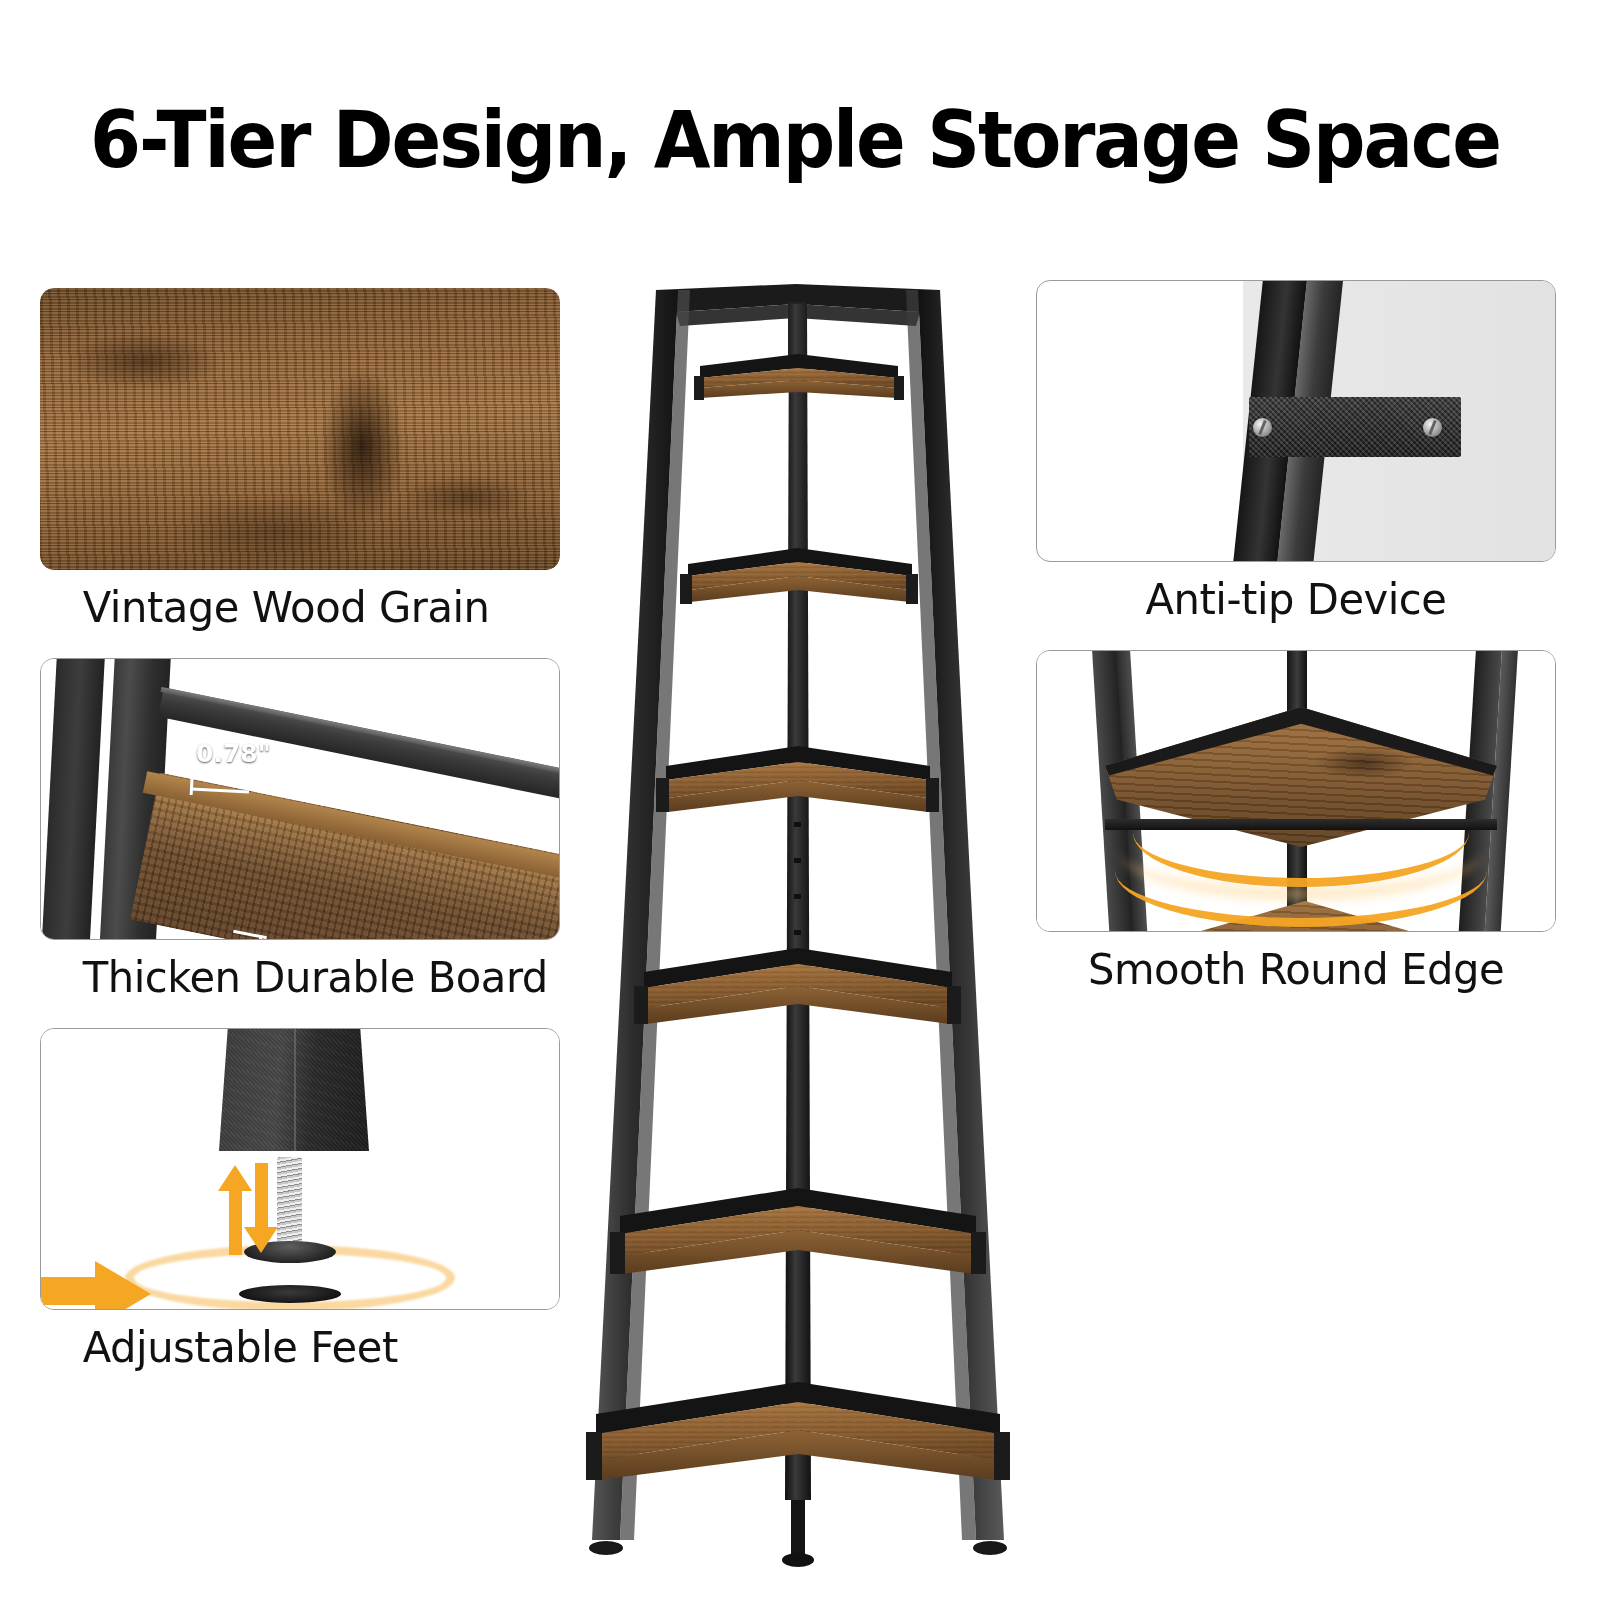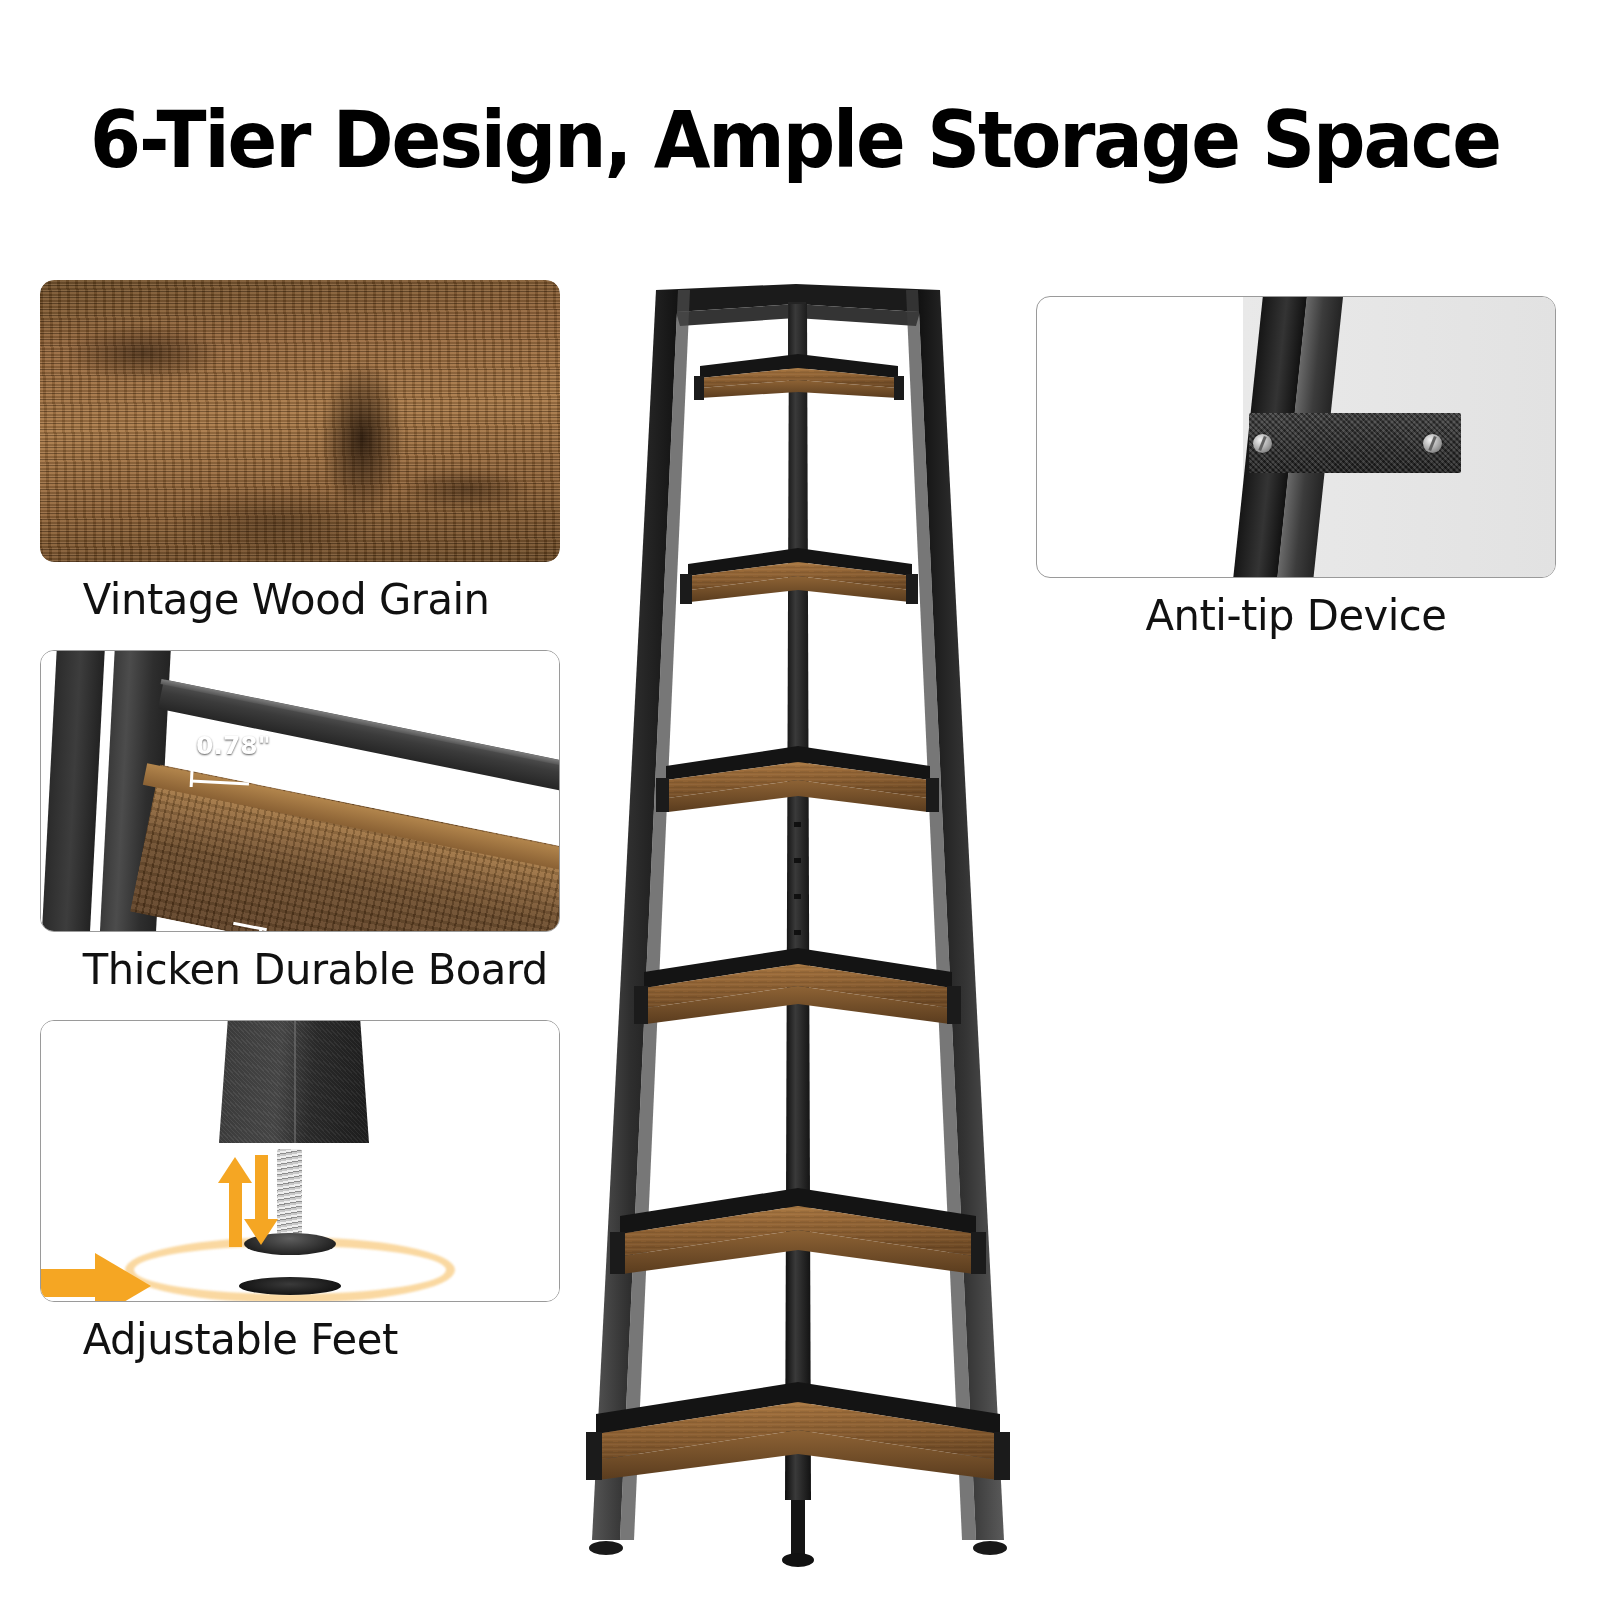--- a/index.html
+++ b/index.html
@@ -25,23 +25,23 @@
     line-height: 88px;
     letter-spacing: -2.2px;
     color: #000000;
     white-space: nowrap;
     transform: scaleX(0.94);
     transform-origin: left center;
   }
 
   
   .col-left  { position: absolute; left: 40px;   top: 280px; width: 520px; }
-  .col-right { position: absolute; left: 1036px; top: 296px; width: 520px; }
-
-  .feature { position: relative; width: 527px; margin-bottom: 14px; }
+  .col-right { position: absolute; left: 1036px; top: 272px; width: 520px; }
+
+  .feature { position: relative; width: 527px; margin-bottom: 14px; margin-top: 8px; }
 
   .media {
     position: relative;
     width: 520px;
     height: 282px;
     border-radius: 14px;
     overflow: hidden;
     background: #ffffff;
   }
   .media.bordered { border: 1px solid #9a9a9a; }
@@ -419,20 +419,39 @@
       <div class="at-wall"></div>
       <div class="at-post-back"></div>
       <div class="at-post-front"></div>
       <div class="at-strap"></div>
       <div class="at-screw1"></div>
       <div class="at-screw2"></div>
     </div>
     <div class="caption">Anti-tip Device</div>
   </div>
 
+  <div class="feature">
+    <div class="media bordered">
+      <div class="sr-wrap">
+        <div class="sr-leg-l"></div>
+        <div class="sr-leg-l2"></div>
+        <div class="sr-leg-r"></div>
+        <div class="sr-leg-r2"></div>
+        <div class="sr-center"></div>
+        <div class="sr-shelf-b"></div>
+        <div class="sr-shelf-a"></div>
+        <div class="sr-shelf-a-rim"></div>
+        <div class="sr-bar"></div>
+        <div class="sr-glow"></div>
+        <div class="sr-arc1"></div>
+        <div class="sr-arc2"></div>
+      </div>
+    </div>
+    <div class="caption">Smooth Round Edge</div>
+  </div>
 
 </div>
 
 <div class="product">
   <svg width="500" height="1300" viewBox="0 0 500 1300" xmlns="http://www.w3.org/2000/svg">
     <defs>
       <linearGradient id="legL" x1="0" y1="0" x2="1" y2="0">
         <stop offset="0%" stop-color="#555"></stop>
         <stop offset="45%" stop-color="#2e2e2e"></stop>
         <stop offset="100%" stop-color="#131313"></stop>

